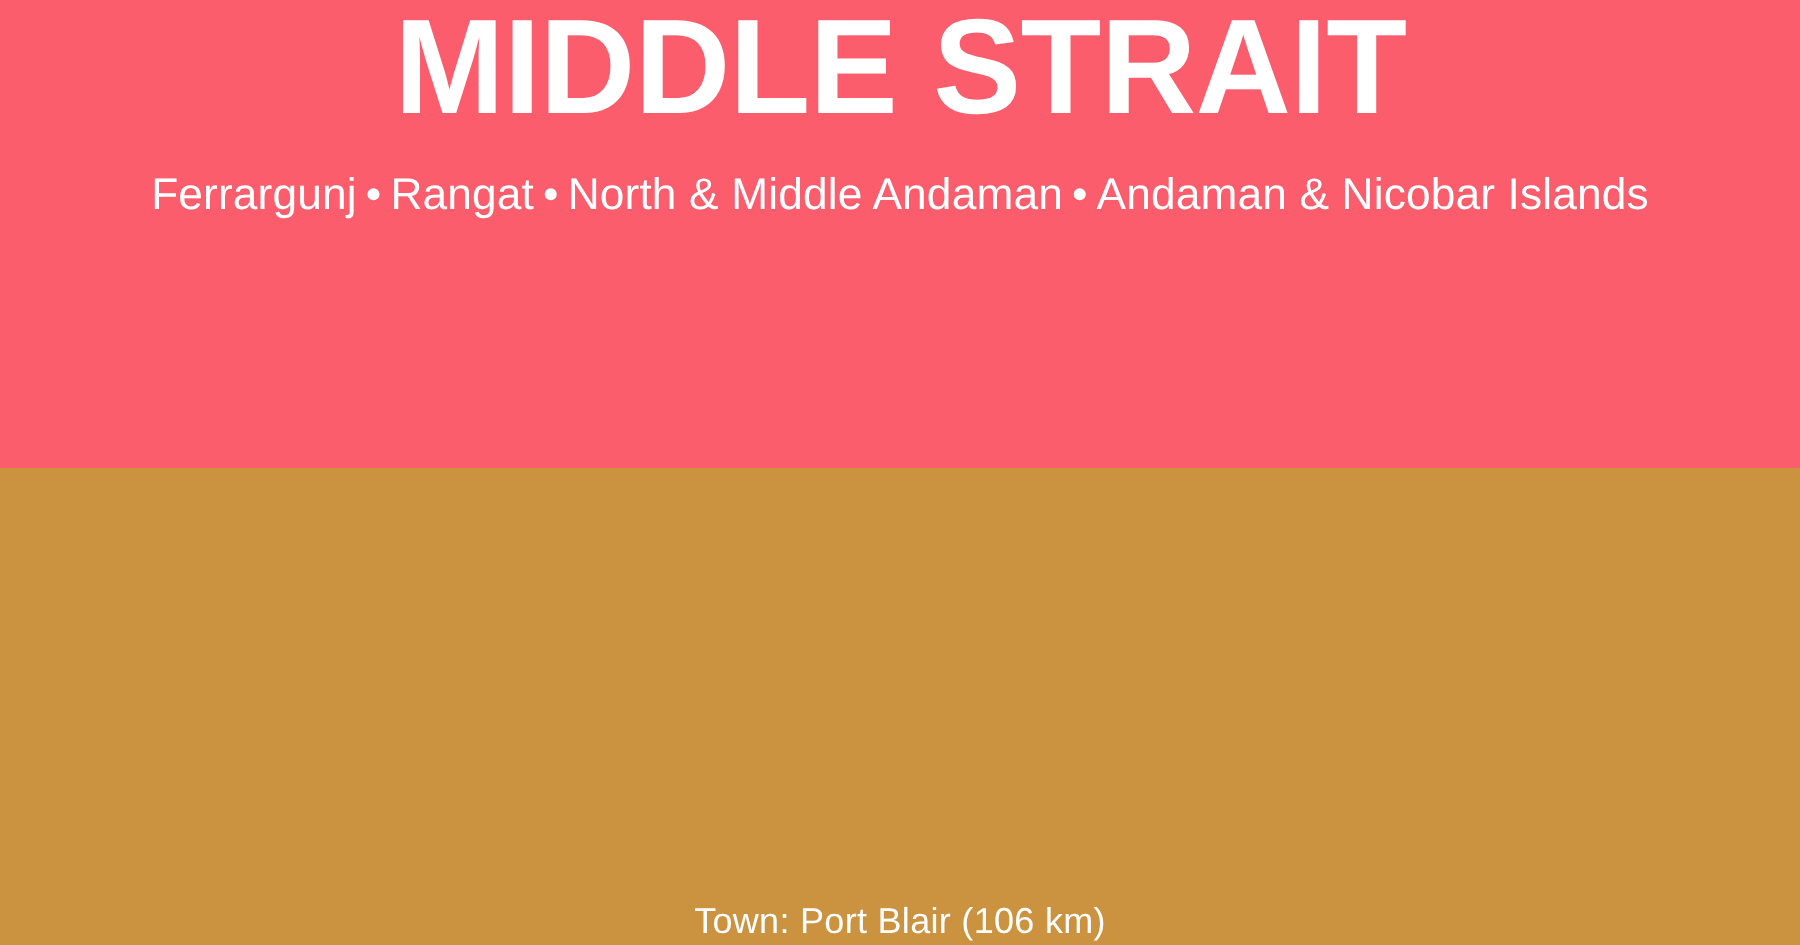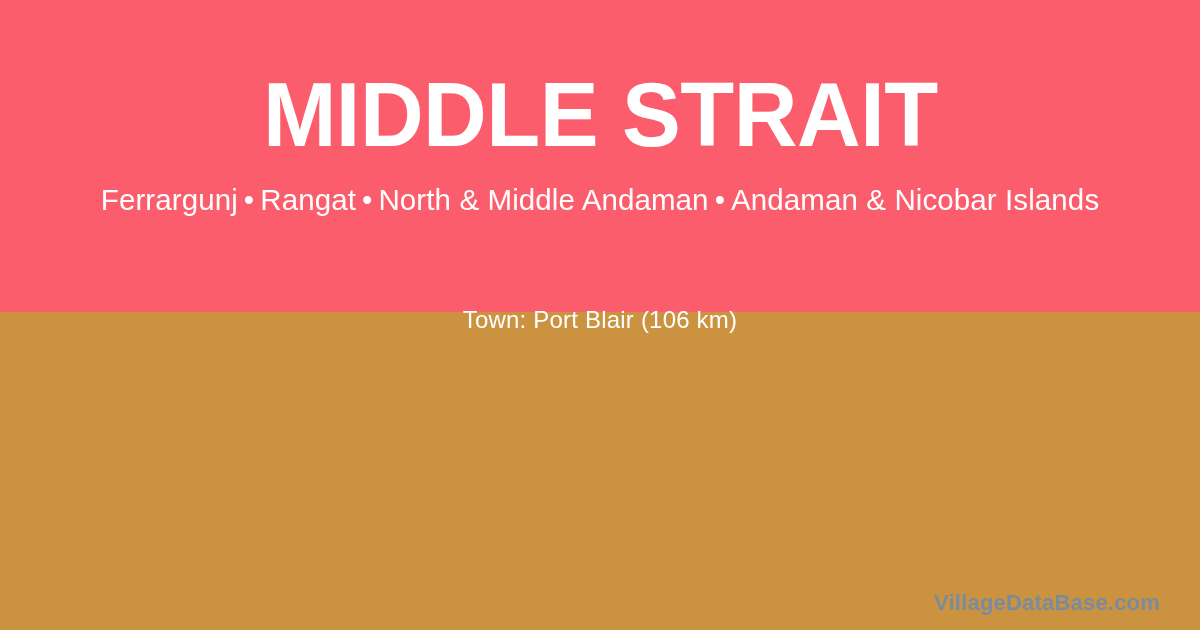--- a/index.html
+++ b/index.html
@@ -26,21 +26,20 @@
     left: 0;
     top: 0;
     width: 1200px;
     height: 312px;
     background: #FB5D6D;
     display: flex;
     flex-direction: column;
     align-items: center;
     justify-content: flex-start;
     box-sizing: border-box;
-    padding-top: 70px;
   }
   .title {
     color: #FFFFFF;
     font-family: "Liberation Sans", sans-serif;
     font-size: 90px;
     font-weight: 700;
     line-height: 1;
     letter-spacing: -0.5px;
     margin: 0;
     white-space: nowrap;
@@ -74,21 +73,21 @@
     height: 318px;
     background: #CB9340;
   }
   .panel-center {
     position: absolute;
     left: 0;
     top: 0;
     width: 1200px;
     height: 318px;
     display: flex;
-    align-items: flex-start;
+    align-items: flex-end;
     justify-content: center;
   }
   .distance-note {
     color: #FFFFFF;
     font-family: "Liberation Sans", sans-serif;
     font-size: 24px;
     font-weight: 400;
     line-height: 1.2;
     white-space: nowrap;
     margin: 0;
@@ -119,16 +118,15 @@
     <div class="subtitle">
       <span>Ferrargunj</span><span class="sep">•</span><span>Rangat</span><span class="sep">•</span><span>North &amp; Middle Andaman</span><span class="sep">•</span><span>Andaman &amp; Nicobar Islands</span>
     </div>
   </div>
 
   <div class="panel">
     <div class="panel-center">
       <p class="distance-note">Town: Port Blair (106 km)</p>
     </div>
 
-    <div class="watermark">VillageDataBase.com</div>
   </div>
 
 </div>
 
 </body></html>

